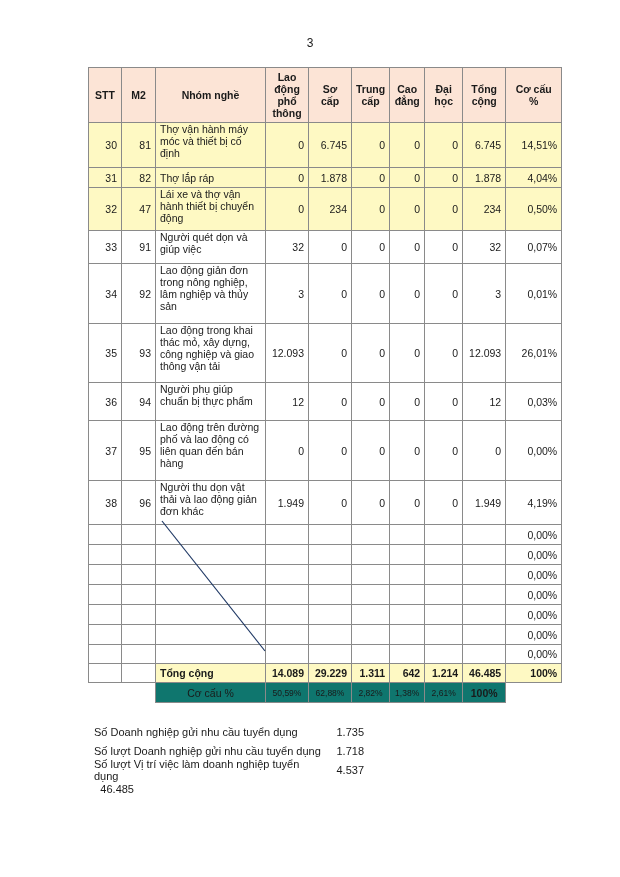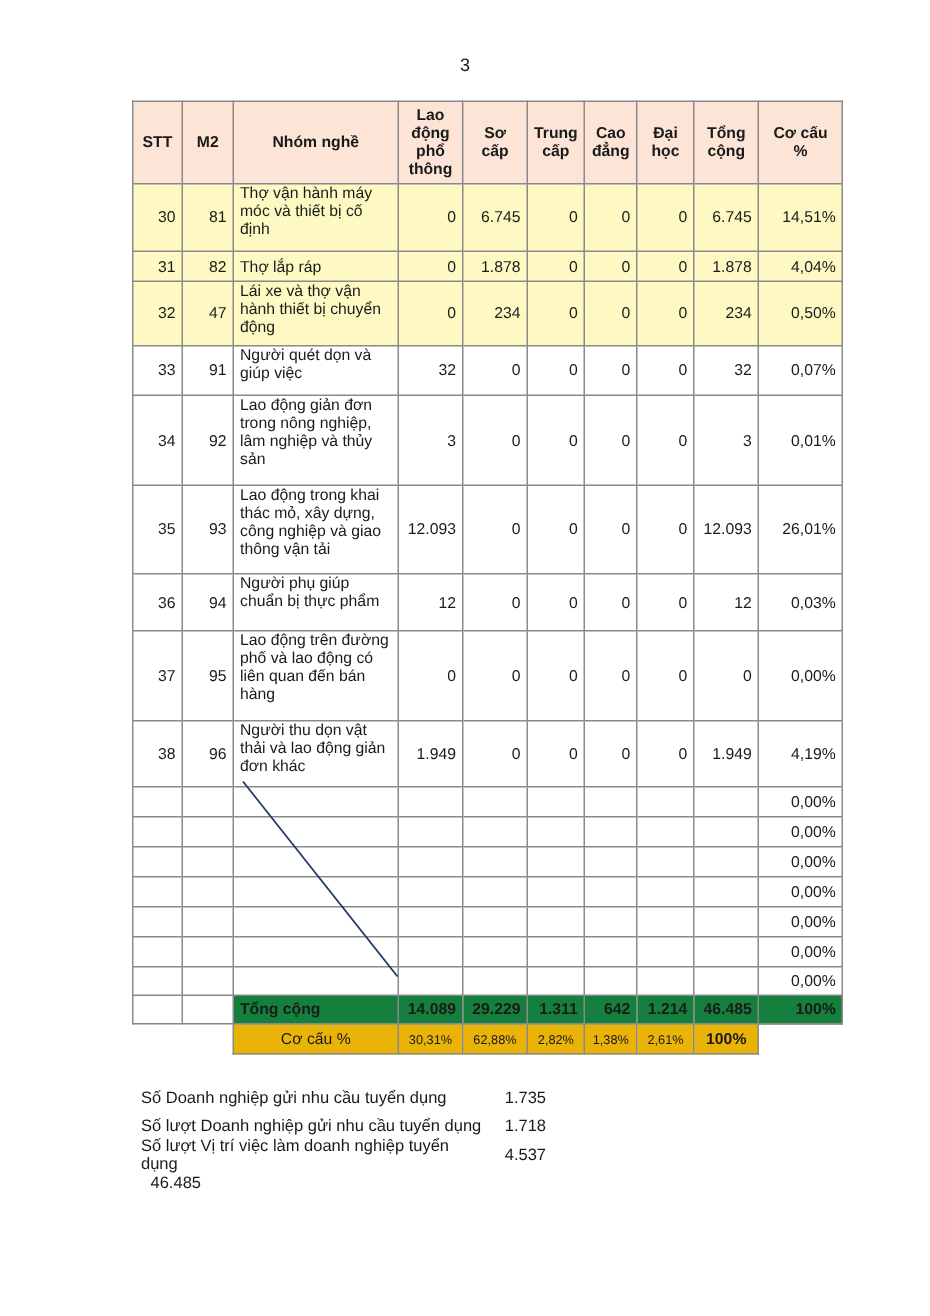--- a/index.html
+++ b/index.html
@@ -4,22 +4,22 @@
 <style>
   html, body { margin: 0; padding: 0; background: #ffffff; }
   body { width: 620px; height: 877px; position: relative; font-family: "Liberation Sans", sans-serif; color: #1a1a1a; overflow: hidden; }
   .page-number { position: absolute; top: 36px; left: 0; width: 620px; text-align: center; font-size: 12px; }
   table.main { position: absolute; left: 88px; top: 67px; border-collapse: collapse; table-layout: fixed; font-size: 10.5px; }
   table.main td, table.main th { border: 1px solid #8a8a8a; padding: 0 4px; line-height: 12px; }
   table.main th { background: #fce4d6; font-weight: bold; text-align: center; vertical-align: middle; }
   td.num { text-align: right; vertical-align: middle; }
   td.txt { text-align: left; vertical-align: top; padding-top: 2px; }
   tr.hl td { background: #fef9c3; }
-  tr.total td.sh { background: #15803d; font-weight: bold; }
-  tr.cc td.sh { background: #eab308; }
+  tr.total td.sh { background: #fef9c3; font-weight: bold; }
+  tr.cc td.sh { background: #0f766e; }
   tr.cc td.small { font-size: 8.5px; }
   tr.cc td.blank { border: none; background: transparent; }
   svg.diag { position: absolute; left: 161px; top: 520px; }
   .summary { position: absolute; left: 94px; top: 722px; font-size: 11px; }
   .summary .title { text-decoration: underline; margin-bottom: 6px; }
   .summary .row { display: flex; height: 19px; align-items: center; }
   .summary .label { width: 230px; }
   .summary .val { width: 40px; text-align: right; }
 </style>
 </head>
@@ -257,21 +257,21 @@
     <td class="num sh">1.311</td>
     <td class="num sh">642</td>
     <td class="num sh">1.214</td>
     <td class="num sh">46.485</td>
     <td class="num sh">100%</td>
   </tr>
   <tr class="cc" style="height:20px">
     <td class="blank"></td>
     <td class="blank"></td>
     <td class="sh" style="text-align:center">Cơ cấu %</td>
-    <td class="num sh small" style="text-align:center">30,31%</td>
+    <td class="num sh small" style="text-align:center">50,59%</td>
     <td class="num sh small" style="text-align:center">62,88%</td>
     <td class="num sh small" style="text-align:center">2,82%</td>
     <td class="num sh small" style="text-align:center">1,38%</td>
     <td class="num sh small" style="text-align:center">2,61%</td>
     <td class="num sh" style="text-align:center;font-weight:bold">100%</td>
     <td class="blank"></td>
   </tr>
 </tbody>
   </table>
 

